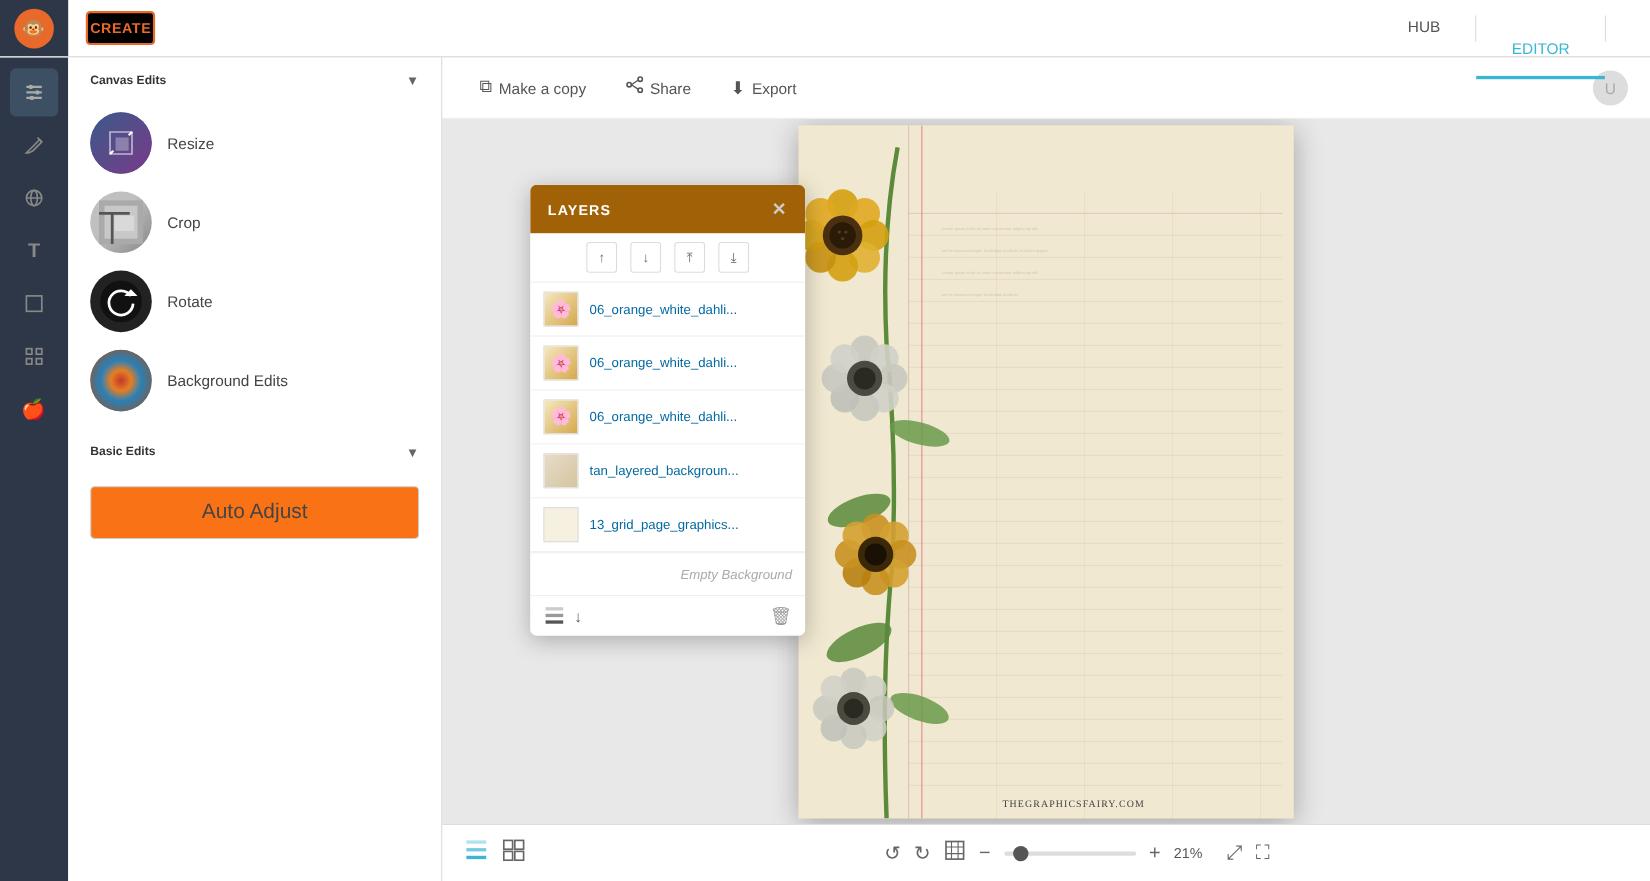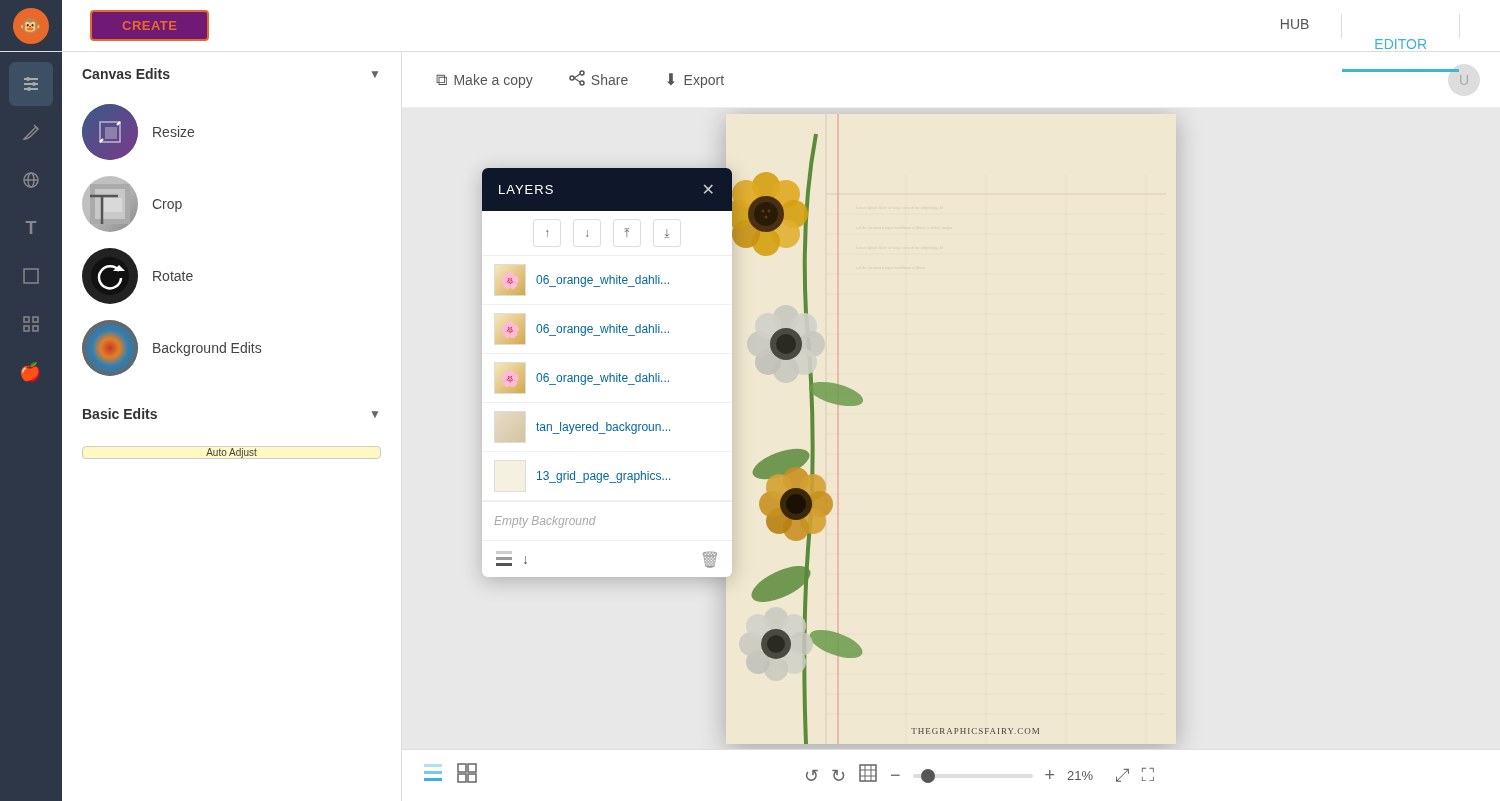--- a/index.html
+++ b/index.html
@@ -24,25 +24,25 @@
       height: 100%;
     }
     .logo-monkey {
       width: 36px; height: 36px;
       background: #e8692a;
       border-radius: 50%;
       display: flex; align-items: center; justify-content: center;
       color: white; font-size: 18px; font-weight: bold;
     }
     .create-btn {
-      margin-left: 28px;
+      margin-left: 16px;
       border: 2px solid #e8692a;
       color: #e8692a;
-      background: #701a75;
-      padding: 6px 30px;
+      background: #000000;
+      padding: 6px 2px;
       border-radius: 4px;
       font-size: 13px;
       font-weight: 700;
       cursor: pointer;
       letter-spacing: 0.5px;
     }
     .nav-links {
       display: flex;
       align-items: center;
       margin-left: auto;
@@ -125,21 +125,21 @@
     .edits-scroll::-webkit-scrollbar-thumb { background: #ccc; border-radius: 3px; }
 
     .section-header {
       display: flex;
       align-items: center;
       justify-content: space-between;
       padding: 14px 20px;
       cursor: pointer;
     }
     .section-header-text {
-      font-size: 14px;
+      font-size: 11px;
       font-weight: 600;
       color: #333;
       text-align: center;
     }
     .section-chevron { color: #666; font-size: 12px; }
 
     .edit-item {
       display: flex;
       align-items: center;
       gap: 14px;
@@ -172,24 +172,25 @@
       width: 56px; height: 56px; border-radius: 50%; overflow: hidden; flex-shrink: 0;
       background: linear-gradient(135deg, #1a1a2e, #4a6fa5, #8ab4d4);
     }
 
     .basic-section {
       margin-top: 8px;
     }
     .auto-adjust-btn {
       margin: 10px 20px;
       width: calc(100% - 40px);
+      padding: 12px;
       border: 1px solid #ccc;
-      background: #fef9c3;
+      background: #f97316;
       border-radius: 4px;
-      font-size: 10px;
+      font-size: 19px;
       color: #444;
       cursor: pointer;
       text-align: center;
     }
 
     
     .toolbar {
       height: 56px;
       background: #fff;
       border-bottom: 1px solid #eee;
@@ -242,28 +243,28 @@
       top: 60px;
       left: 80px;
       width: 250px;
       background: white;
       border-radius: 6px;
       box-shadow: 0 4px 20px rgba(0,0,0,0.25);
       overflow: hidden;
       z-index: 100;
     }
     .layers-header {
-      background: #0f172a;
+      background: #a16207;
       color: white;
       padding: 12px 16px;
       display: flex;
       align-items: center;
       justify-content: space-between;
       font-size: 13px;
-      font-weight: 400;
+      font-weight: 700;
       letter-spacing: 1px;
       text-align: right;
     }
     .layers-close {
       cursor: pointer;
       font-size: 16px;
       color: #ccc;
     }
     .layers-toolbar {
       display: flex;
@@ -311,21 +312,21 @@
       display: flex; align-items: center; justify-content: center;
       font-size: 16px;
     }
     .layer-thumb-paper {
       width: 32px; height: 32px;
       background: linear-gradient(135deg, #e8dcc8, #d4c4a0);
       border: 1px solid #ddd;
       flex-shrink: 0;
     }
     .layers-empty {
-      text-align: left;
+      text-align: right;
       padding: 12px;
       color: #aaa;
       font-size: 12px;
       font-style: italic;
       border-top: 1px solid #eee;
     }
     .layers-footer {
       display: flex;
       align-items: center;
       justify-content: space-between;

